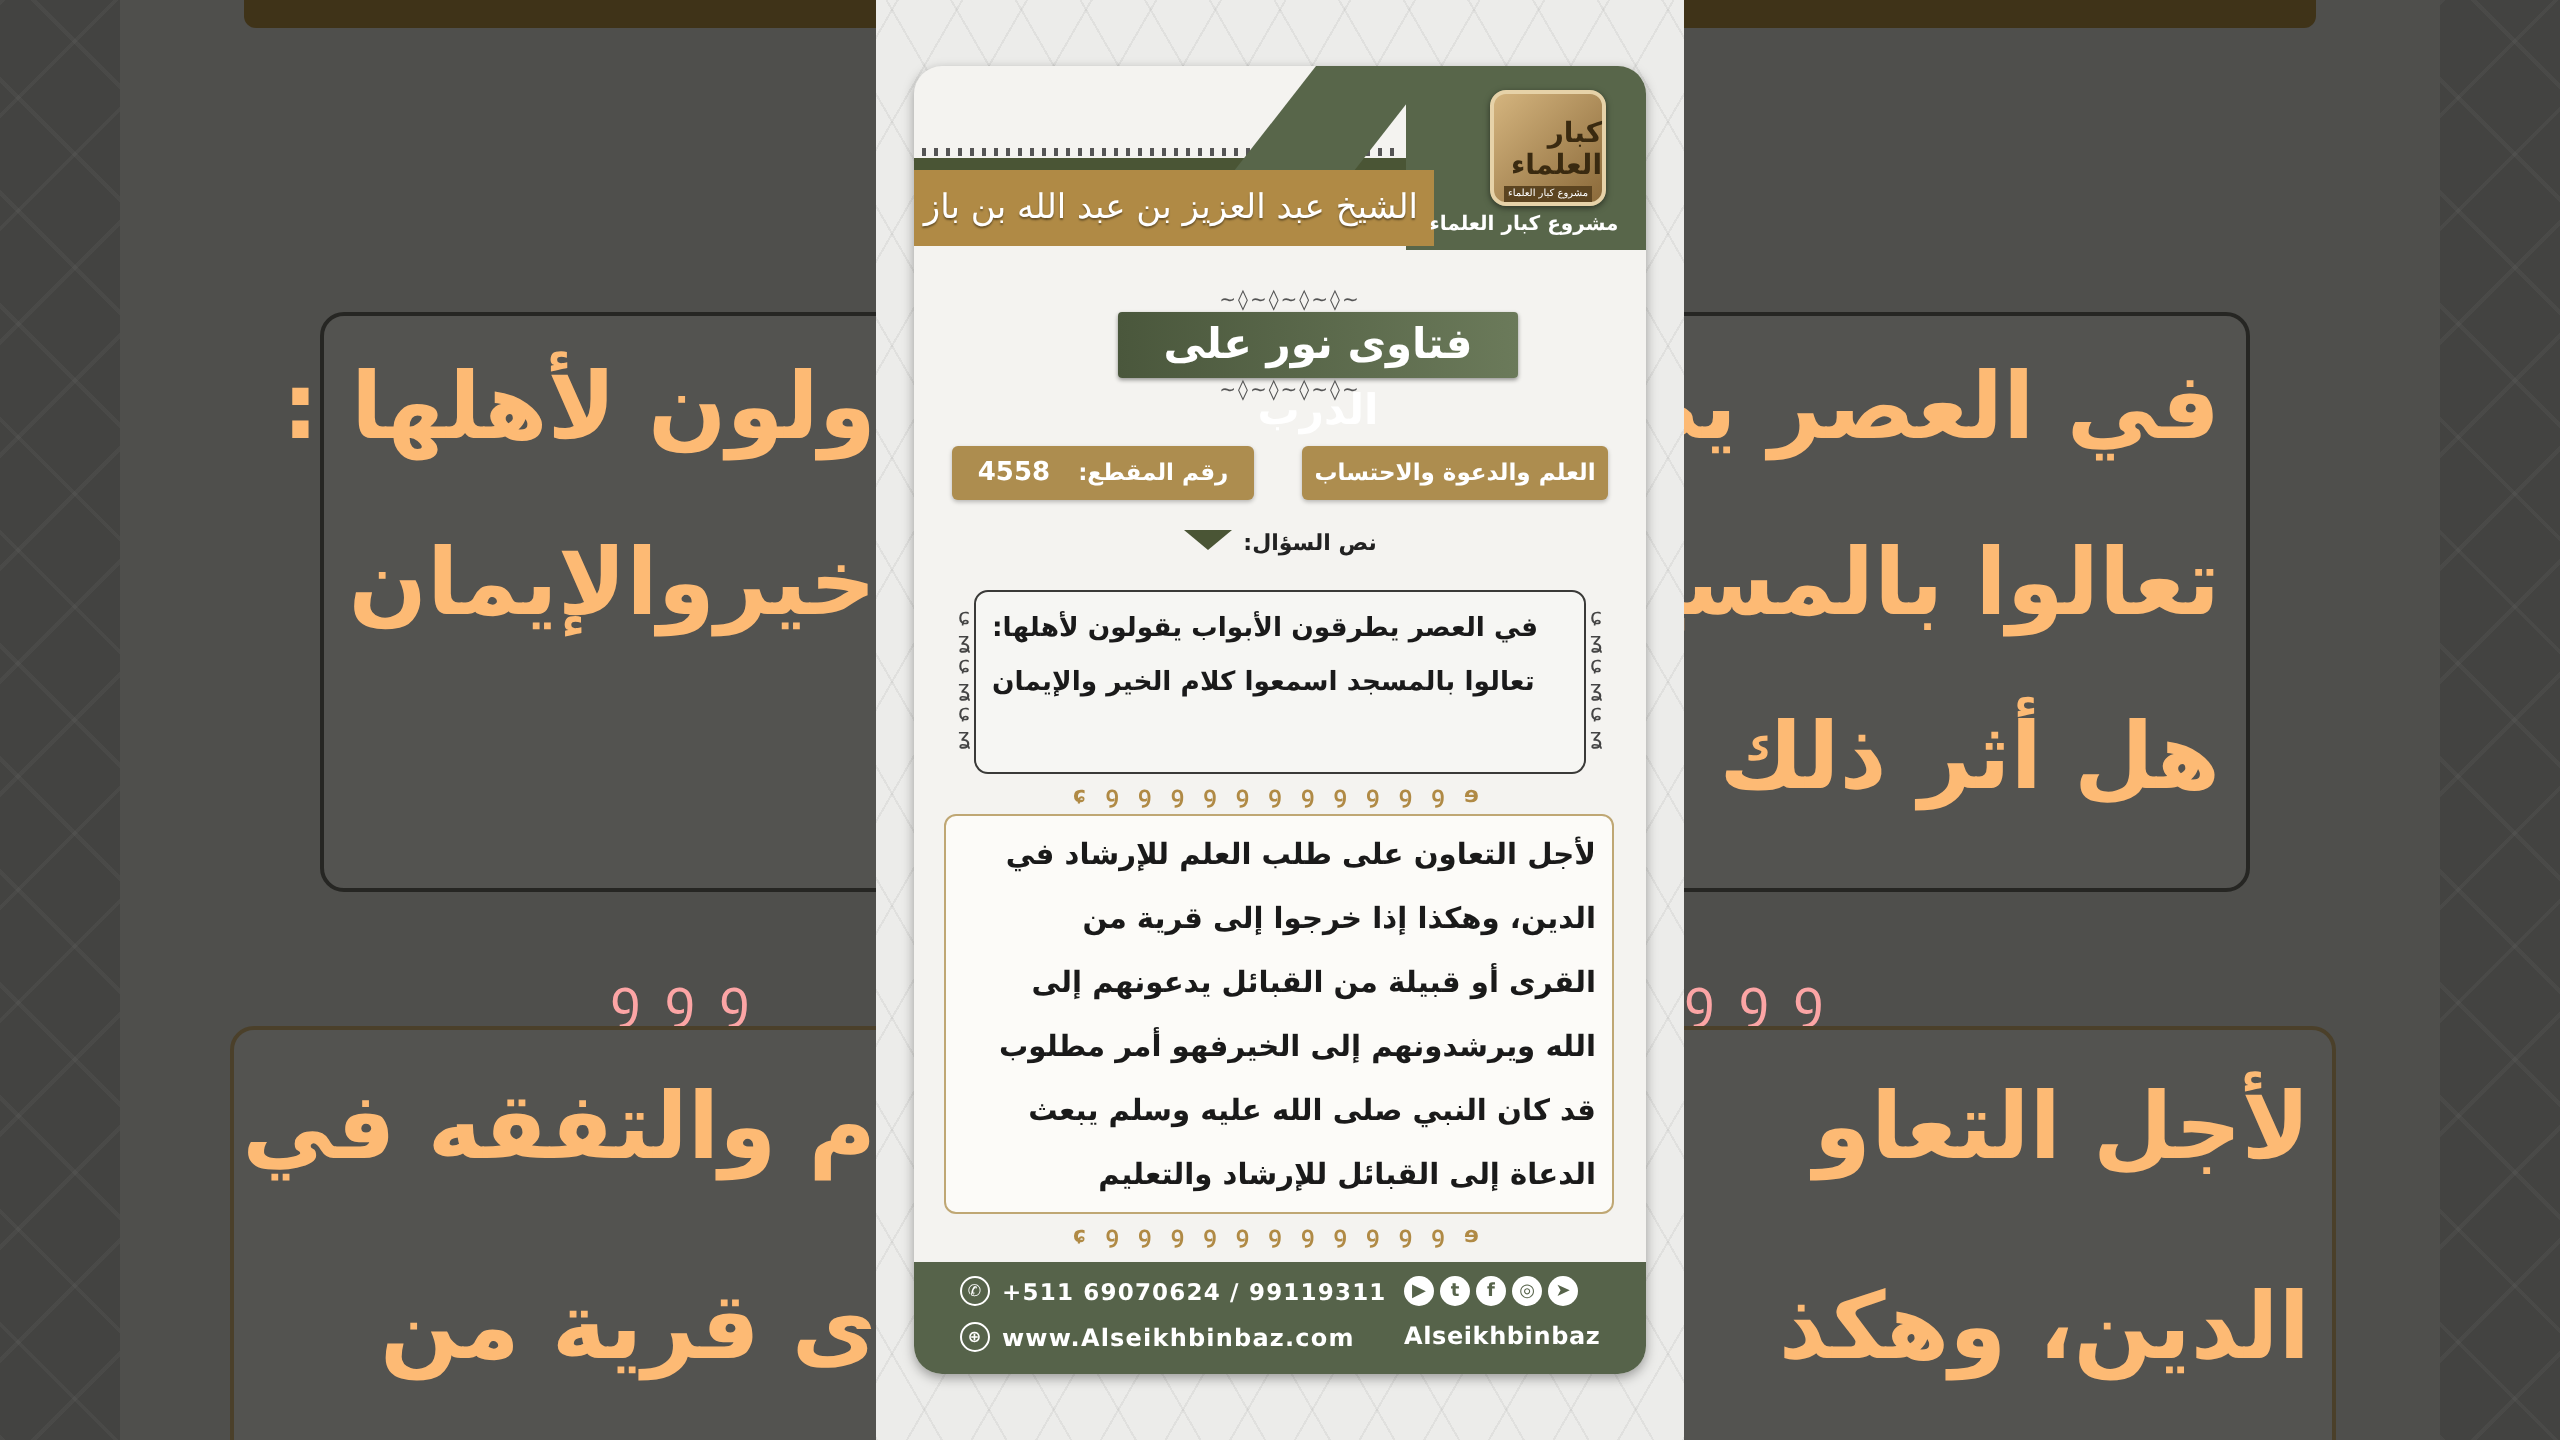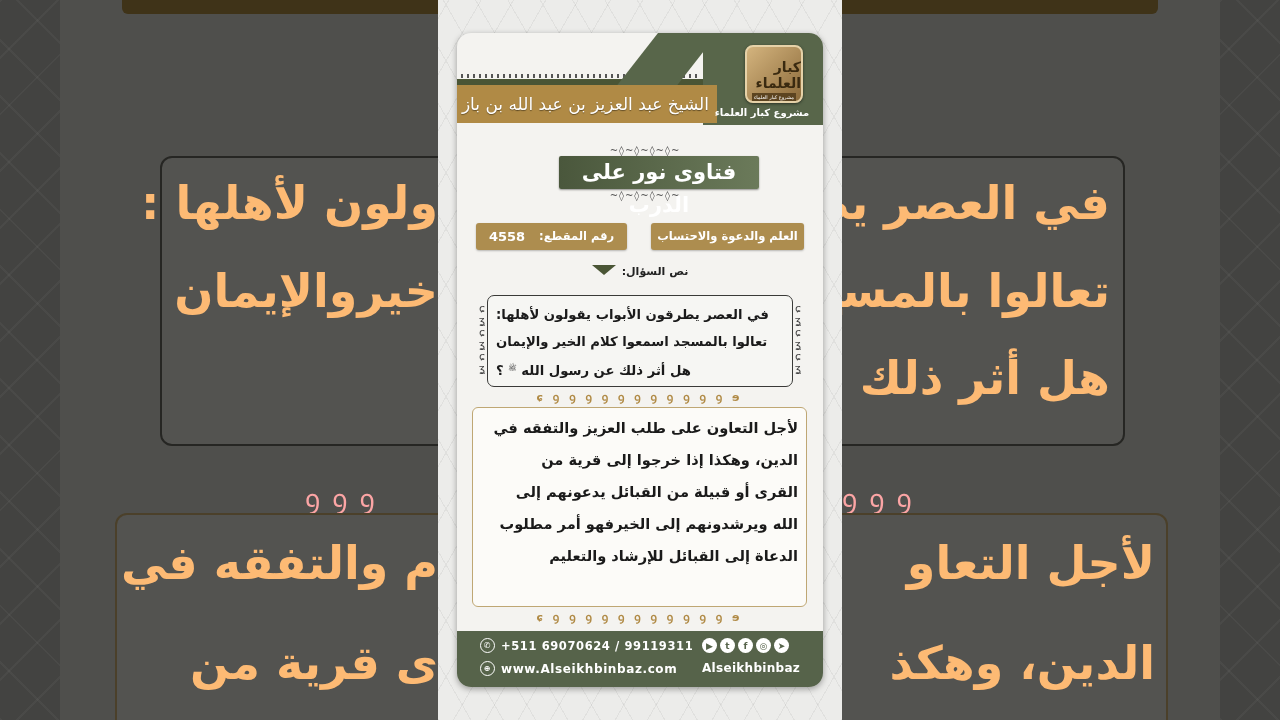--- a/index.html
+++ b/index.html
@@ -232,34 +232,30 @@
     <div class="question-label">
       <span>نص السؤال:</span>
       <span class="triangle-icon"></span>
     </div>
 
     <div class="q-scroll q-scroll-r">ɕ<br>ʓ<br>ɕ<br>ʓ<br>ɕ<br>ʓ</div>
     <div class="q-scroll q-scroll-l">ɕ<br>ʓ<br>ɕ<br>ʓ<br>ɕ<br>ʓ</div>
     <div class="q-box">
       <div>في العصر يطرقون الأبواب يقولون لأهلها:</div>
       <div>تعالوا بالمسجد اسمعوا كلام الخير والإيمان</div>
-      <div>
-        <span>هل أثر ذلك عن رسول الله</span>
-        <span class="pbuh">ﷺ</span>
-        <span>؟</span>
-      </div>
     </div>
 
     <div class="gold-orn" style="top:356px;">ɕ ꝯ ꝯ ꝯ ꝯ ꝯ ꝯ ꝯ ꝯ ꝯ ꝯ ꝯ ɘ</div>
 
     <div class="a-box">
-      <div>لأجل التعاون على طلب العزيز والتفقه في</div>
+      <div>لأجل التعاون على طلب العلم للإرشاد في</div>
       <div>الدين، وهكذا إذا خرجوا إلى قرية من</div>
       <div>القرى أو قبيلة من القبائل يدعونهم إلى</div>
       <div>الله ويرشدونهم إلى الخيرفهو أمر مطلوب</div>
+      <div>قد كان النبي صلى الله عليه وسلم يبعث</div>
       <div>الدعاة إلى القبائل للإرشاد والتعليم</div>
     </div>
 
     <div class="gold-orn" style="top:576px;">ɕ ꝯ ꝯ ꝯ ꝯ ꝯ ꝯ ꝯ ꝯ ꝯ ꝯ ꝯ ɘ</div>
 
     <div class="footer">
       <div class="f-row f-phone">
         <span class="ico-outline">✆</span>
         <span>+511  69070624 / 99119311</span>
       </div>

